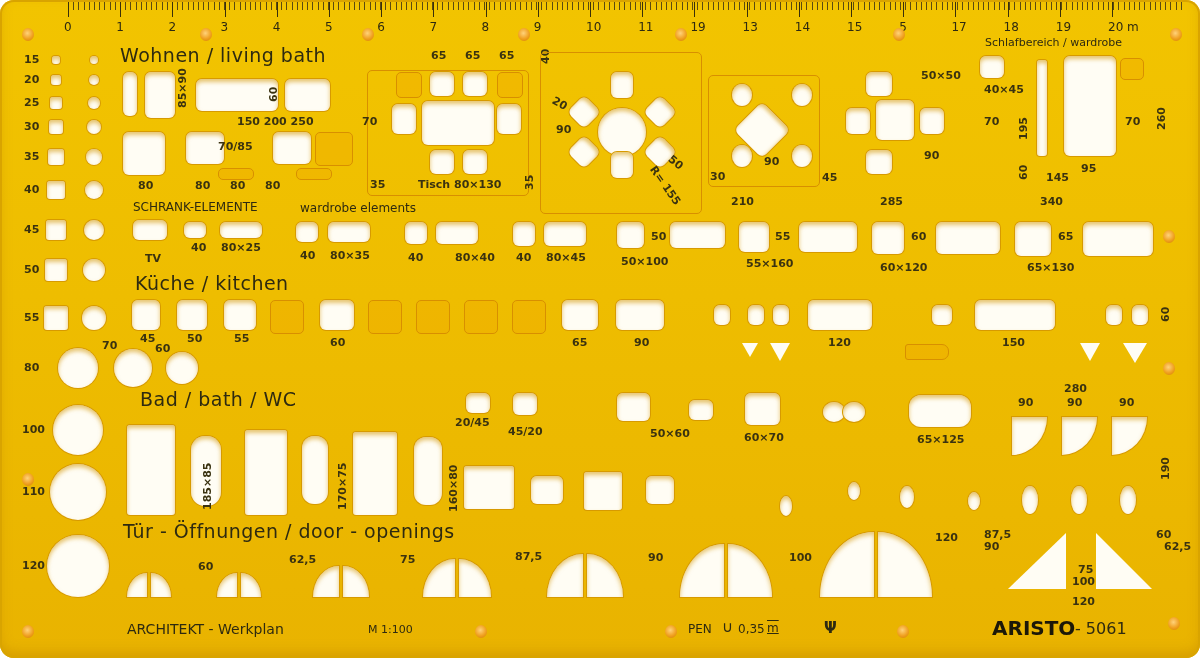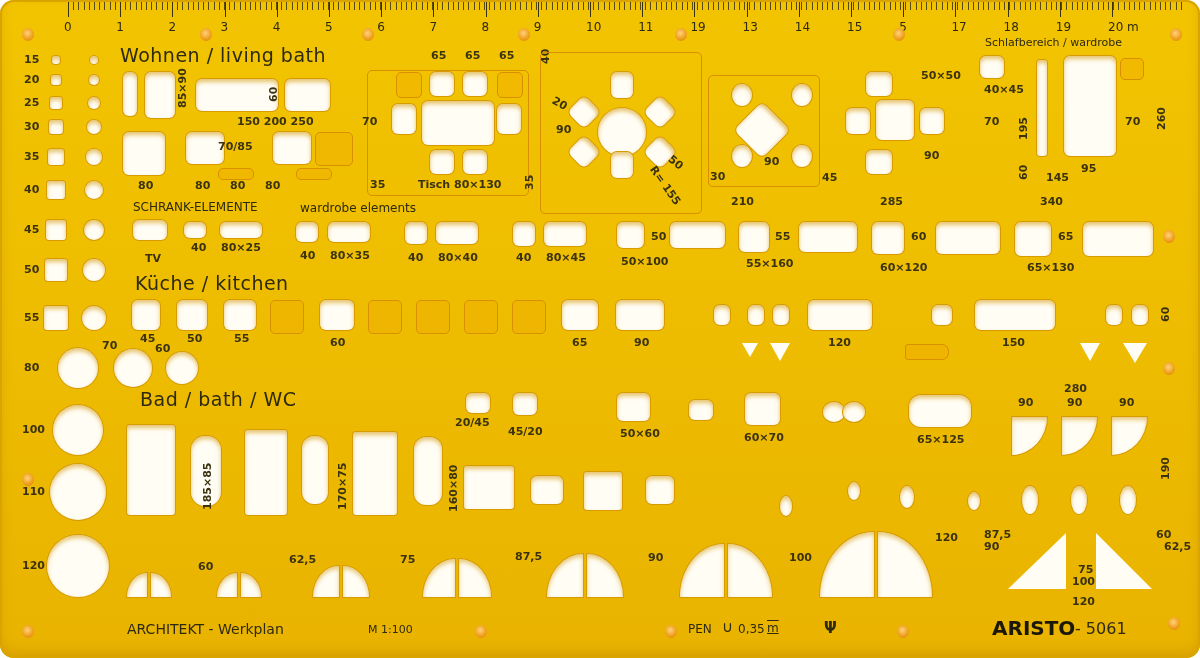--- a/index.html
+++ b/index.html
@@ -135,20 +135,21 @@
       <div class="txt sm" style="left: 22px; top: 560px;">120</div>
       <div class="hole circle" style="left: 47px; top: 535px; width: 62px; height: 62px;"></div>
     </div>
 
   <div class="txt big" style="left:120px;top:46px">Wohnen / living bath</div>
   <div class="txt mid" style="left:985px;top:37px;font-size:11px">Schlafbereich / wardrobe</div>
   <div class="txt mid" style="left:133px;top:201px">SCHRANK-ELEMENTE</div>
   <div class="txt mid" style="left:300px;top:202px">wardrobe elements</div>
   <div class="txt big" style="left:135px;top:274px">Küche / kitchen</div>
   <div class="txt big" style="left:140px;top:390px">Bad / bath / WC</div>
+  <div class="txt big" style="left:123px;top:522px">Tür - Öffnungen / door - openings</div>
 
   <div class="hole" style="left:123px;top:72px;width:14px;height:44px"></div>
   <div class="hole" style="left:145px;top:72px;width:30px;height:46px"></div>
   <div class="hole" style="left:196px;top:79px;width:82px;height:32px"></div>
   <div class="hole" style="left:285px;top:79px;width:45px;height:32px"></div>
   <div class="hole" style="left:123px;top:132px;width:42px;height:43px"></div>
   <div class="hole" style="left:186px;top:132px;width:38px;height:32px"></div>
   <div class="hole" style="left:273px;top:132px;width:38px;height:32px"></div>
   <div class="ghost" style="left:315px;top:132px;width:36px;height:32px"></div>
   <div class="ghost" style="left:218px;top:168px;width:34px;height:10px"></div>
@@ -237,21 +238,21 @@
   <div class="hole" style="left:328px;top:222px;width:42px;height:20px"></div>
   <div class="hole" style="left:405px;top:222px;width:22px;height:22px"></div>
   <div class="hole" style="left:436px;top:222px;width:42px;height:22px"></div>
   <div class="hole" style="left:513px;top:222px;width:22px;height:24px"></div>
   <div class="hole" style="left:544px;top:222px;width:42px;height:24px"></div>
   <div class="txt sm" style="left:191px;top:242px">40</div>
   <div class="txt sm" style="left:221px;top:242px">80×25</div>
   <div class="txt sm" style="left:300px;top:250px">40</div>
   <div class="txt sm" style="left:330px;top:250px">80×35</div>
   <div class="txt sm" style="left:408px;top:252px">40</div>
-  <div class="txt sm" style="left:438px;top:252px">80×40</div>
+  <div class="txt sm" style="left:455px;top:252px">80×40</div>
   <div class="txt sm" style="left:516px;top:252px">40</div>
   <div class="txt sm" style="left:546px;top:252px">80×45</div>
 
   <div class="hole" style="left:617px;top:222px;width:27px;height:26px"></div>
   <div class="hole" style="left:670px;top:222px;width:55px;height:26px"></div>
   <div class="hole" style="left:739px;top:222px;width:30px;height:30px"></div>
   <div class="hole" style="left:799px;top:222px;width:58px;height:30px"></div>
   <div class="hole" style="left:872px;top:222px;width:32px;height:32px"></div>
   <div class="hole" style="left:936px;top:222px;width:64px;height:32px"></div>
   <div class="hole" style="left:1015px;top:222px;width:36px;height:34px"></div>
@@ -318,21 +319,21 @@
   <div class="hole" style="left:689px;top:400px;width:24px;height:20px"></div>
   <div class="hole circle" style="left:823px;top:402px;width:22px;height:20px"></div>
   <div class="hole circle" style="left:843px;top:402px;width:22px;height:20px"></div>
   <div class="hole" style="left:909px;top:395px;width:62px;height:32px;border-radius:12px"></div>
 
   <div class="txt sm vert" style="left:202px;top:510px">185×85</div>
   <div class="txt sm vert" style="left:337px;top:510px">170×75</div>
   <div class="txt sm vert" style="left:448px;top:512px">160×80</div>
   <div class="txt sm" style="left:455px;top:417px">20/45</div>
   <div class="txt sm" style="left:508px;top:426px">45/20</div>
-  <div class="txt sm" style="left:620px;top:428px">50×60</div>
+  <div class="txt sm" style="left:650px;top:428px">50×60</div>
   <div class="txt sm" style="left:744px;top:432px">60×70</div>
   <div class="txt sm" style="left:917px;top:434px">65×125</div>
   <div class="txt sm" style="left:1064px;top:383px">280</div>
   <div class="txt sm" style="left:1018px;top:397px">90</div>
   <div class="txt sm" style="left:1067px;top:397px">90</div>
   <div class="txt sm" style="left:1119px;top:397px">90</div>
   <div class="txt sm vert" style="left:1160px;top:480px">190</div>
 
   <div class="door" style="left:1012px;top:417px;width:35px;height:38px;border-bottom-right-radius:100% 100%"></div>
   <div class="door" style="left:1062px;top:417px;width:35px;height:38px;border-bottom-right-radius:100% 100%"></div>

